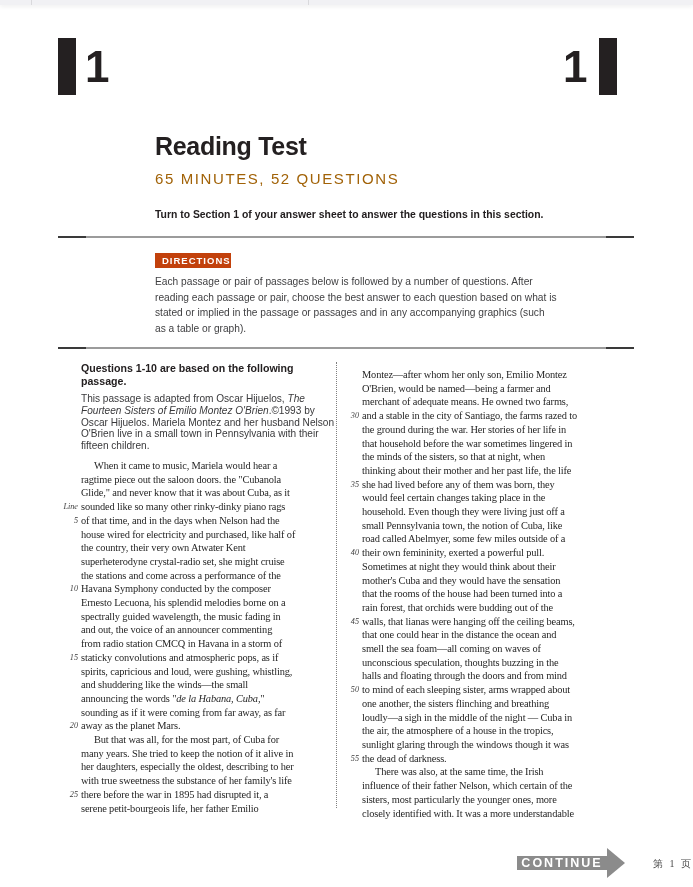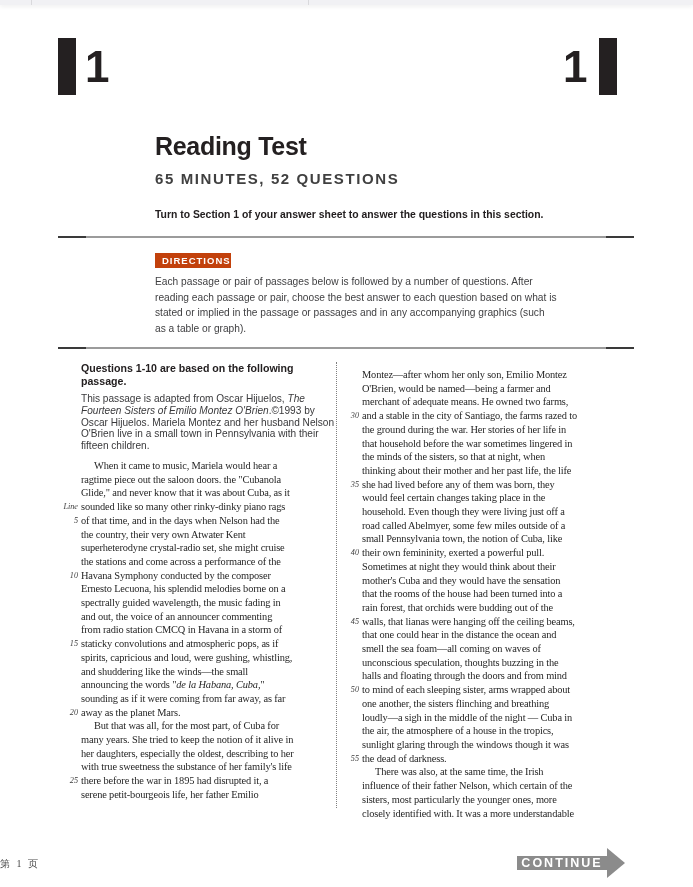--- a/index.html
+++ b/index.html
@@ -17,21 +17,21 @@
   .corner .bar{width:18px;height:57px;background:#242021;display:inline-block;}
   .corner .num{font-weight:bold;font-size:44px;line-height:1;color:#242021;margin-top:7px;letter-spacing:-1px;}
   .corner.left{left:58px;}
   .corner.left .num{margin-left:9px;}
   .corner.right{left:563px;}
   .corner.right .num{margin-right:13px;}
 
   
   .title-block{position:absolute;left:155px;top:132px;width:440px;}
   .title-block h1{margin:0;font-size:25px;color:#242021;letter-spacing:-0.3px;font-weight:bold;}
-  .title-block h2{margin:9px 0 0 0;font-size:15px;color:#404040;letter-spacing:1.6px;font-weight:bold;}
+  .title-block h2{margin:9px 0 0 0;font-size:15px;color:#a16207;letter-spacing:1.6px;font-weight:normal;}
   .instruction{margin:22px 0 0 0;font-size:10.4px;font-weight:bold;color:#242021;white-space:nowrap;}
 
   
   .rule{position:absolute;left:58px;width:576px;height:2px;background:#9b9b9b;}
   .rule::before,.rule::after{content:"";position:absolute;top:0;height:2px;width:28px;background:#3a3a3a;}
   .rule::before{left:0;}
   .rule::after{right:0;}
   .rule.top{top:236px;}
   .rule.bottom{top:347px;}
 
@@ -51,21 +51,21 @@
 
   .lines{font-family:"Liberation Serif",serif;color:#262626;}
   .pl{display:flex;line-height:13.7px;}
   .ln{flex:none;width:20px;text-align:right;padding-right:3px;font-family:"Liberation Serif",serif;font-style:italic;font-size:8.2px;color:#3d3d3d;line-height:13.7px;}
   .col-right .ln{width:16px;}
   .lt{white-space:nowrap;font-size:10.4px;letter-spacing:-0.15px;}
   .lt.ind{padding-left:13px;}
   .lt i{font-style:italic;margin-top:32px;}
 
   
-  .page-num{position:absolute;left:0;top:857px;width:693px;text-align:left;font-family:"Liberation Serif",serif;font-size:10px;color:#4a4a4a;letter-spacing:2px;}
+  .page-num{position:absolute;left:0;top:857px;width:693px;text-align:right;font-family:"Liberation Serif",serif;font-size:10px;color:#4a4a4a;letter-spacing:2px;}
   .continue-btn{position:absolute;left:517px;top:856px;width:90px;height:14px;background:#8b8b8b;color:#ffffff;display:flex;align-items:center;justify-content:center;font-size:12.5px;font-weight:bold;letter-spacing:2px;cursor:pointer;}
   .continue-btn .arrow{position:absolute;left:90px;top:50%;transform:translateY(-50%);width:0;height:0;border-top:15px solid transparent;border-bottom:15px solid transparent;border-left:18px solid #8b8b8b;}
 </style>
 </head>
 <body>
 
 <div class="page">
 
   <div class="top-strip">
     <span class="v1"></span>
@@ -114,20 +114,21 @@
           <div class="pl">
             <span class="ln">Line</span>
             <span class="lt"><span>sounded like so many other rinky-dinky piano rags</span></span>
           </div>
           <div class="pl">
             <span class="ln">5</span>
             <span class="lt"><span>of that time, and in the days when Nelson had the</span></span>
           </div>
           <div class="pl">
             <span class="ln"></span>
+            <span class="lt"><span>house wired for electricity and purchased, like half of</span></span>
           </div>
           <div class="pl">
             <span class="ln"></span>
             <span class="lt"><span>the country, their very own Atwater Kent</span></span>
           </div>
           <div class="pl">
             <span class="ln"></span>
             <span class="lt"><span>superheterodyne crystal-radio set, she might cruise</span></span>
           </div>
           <div class="pl">
@@ -246,25 +247,25 @@
           <div class="pl">
             <span class="ln"></span>
             <span class="lt"><span>would feel certain changes taking place in the</span></span>
           </div>
           <div class="pl">
             <span class="ln"></span>
             <span class="lt"><span>household. Even though they were living just off a</span></span>
           </div>
           <div class="pl">
             <span class="ln"></span>
+            <span class="lt"><span>small Pennsylvania town, the notion of Cuba, like</span></span>
+          </div>
+          <div class="pl">
+            <span class="ln"></span>
             <span class="lt"><span>road called Abelmyer, some few miles outside of a</span></span>
-          </div>
-          <div class="pl">
-            <span class="ln"></span>
-            <span class="lt"><span>small Pennsylvania town, the notion of Cuba, like</span></span>
           </div>
           <div class="pl">
             <span class="ln">40</span>
             <span class="lt"><span>their own femininity, exerted a powerful pull.</span></span>
           </div>
           <div class="pl">
             <span class="ln"></span>
             <span class="lt"><span>Sometimes at night they would think about their</span></span>
           </div>
           <div class="pl">

